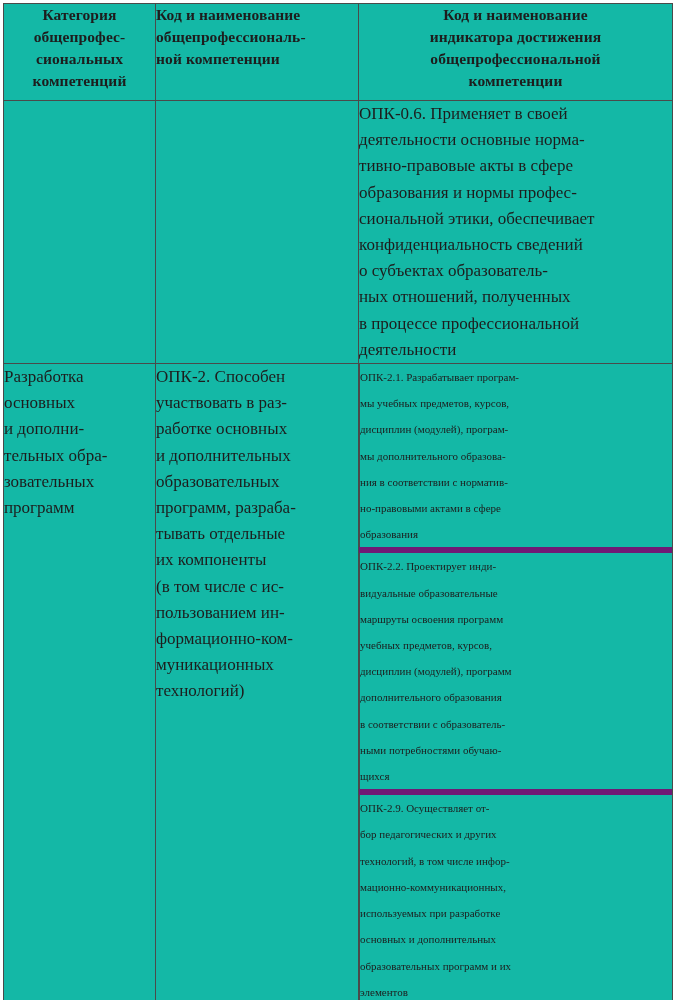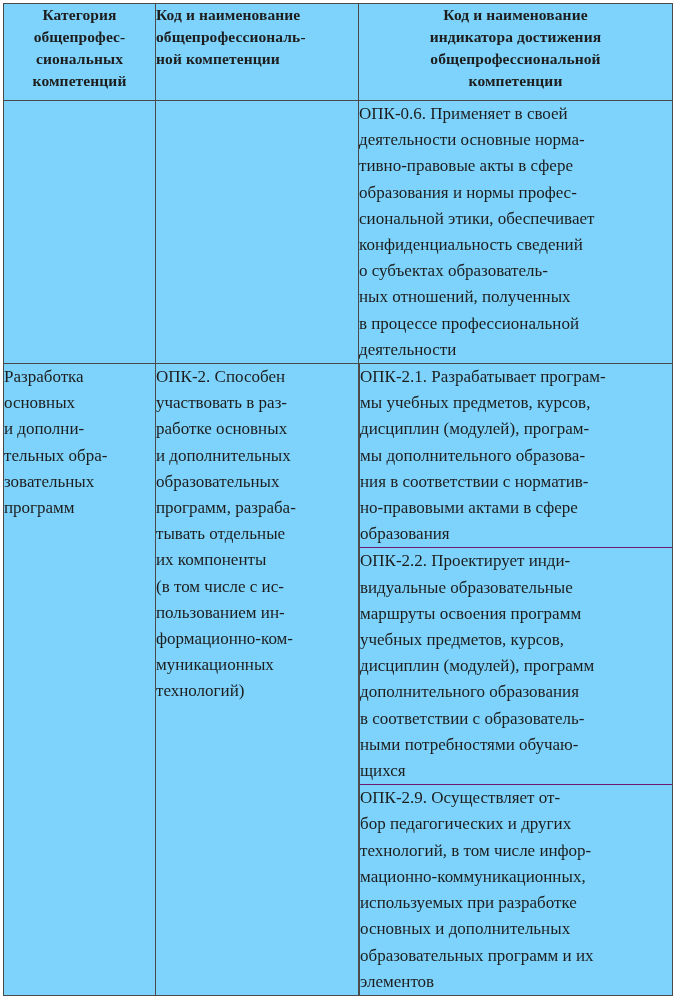--- a/index.html
+++ b/index.html
@@ -30,21 +30,21 @@
     width: 669px;
     border-collapse: collapse;
     table-layout: fixed;
   }
 
   table.competence-table td,
   table.competence-table th {
     border: 1px solid #4a4a4a;
     vertical-align: top;
     padding: 0;
-    background: #7dd3fc;
+    background: #14b8a6;
   }
 
   
   col.c1 { width: 152px; }
   col.c2 { width: 203px; }
   col.c3 { width: 314px; }
 
   
   .hdr-cell {
     padding: 8px 9px 9px 9px;
@@ -89,25 +89,25 @@
     table-layout: fixed;
   }
   table.indicator-table td {
     border: 1px solid #4a4a4a;
     border-top: none;
     border-right: none;
     border-bottom: none;
     vertical-align: top;
   }
   table.indicator-table tr:not(:first-child) td {
-    border-top: 1px solid #701a75;
+    border-top: 6px solid #701a75;
   }
 
   .ind-cell {
-    font-size: 17px;
+    font-size: 11px;
     line-height: 26.2px;
     padding: 10px 10px 12px 12px;
     margin-top: 41px;
   }
 
   .r1-ind1 { height: 176px; }
   .r1-ind2 { height: 230px; }
 
   
   .row-opk1 td { height: 250px; }

